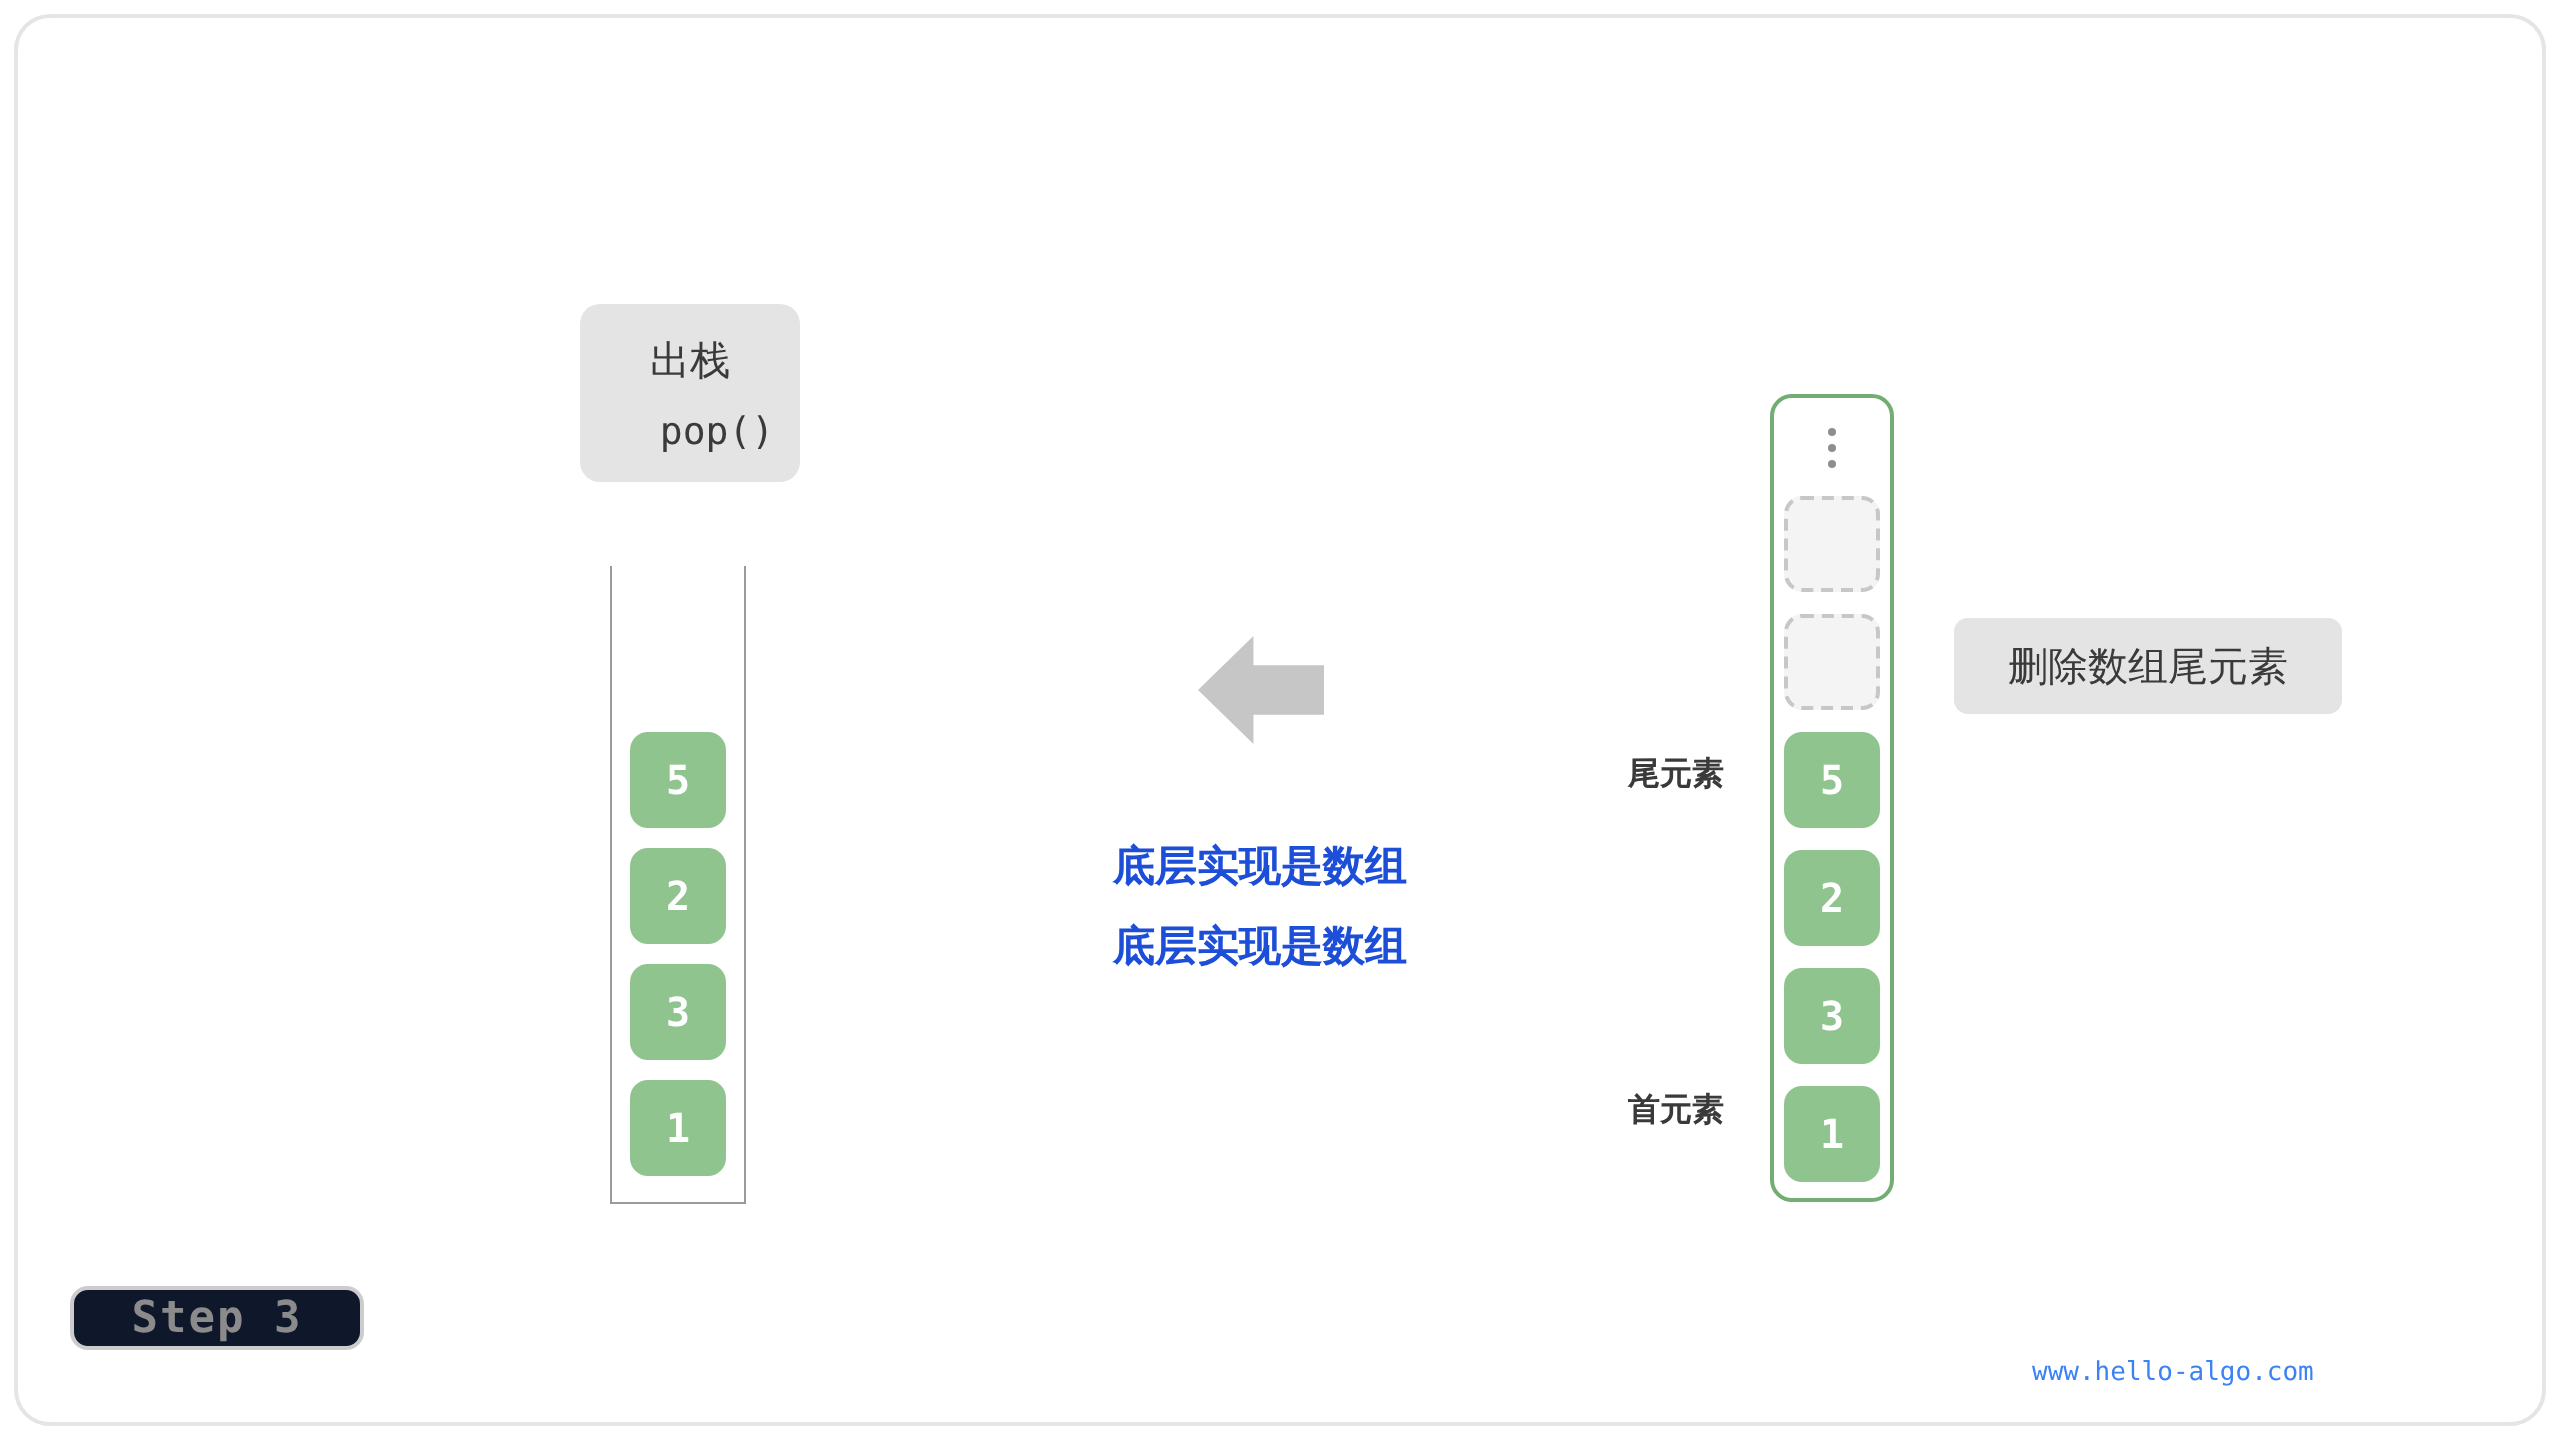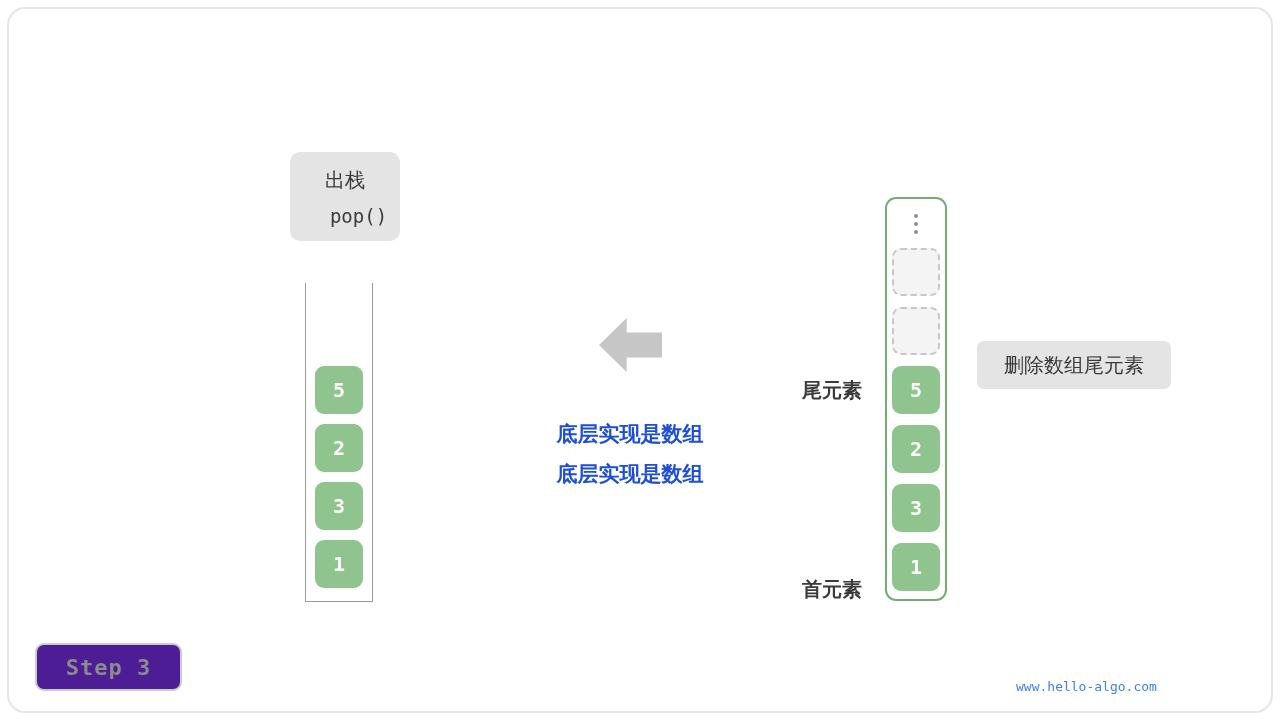--- a/index.html
+++ b/index.html
@@ -57,37 +57,37 @@
     display: flex; flex-direction: column; align-items: center;
     padding-top: 12px; gap: 11px;
   }
   .ellipsis { height: 26px; display: flex; flex-direction: column; justify-content: center; align-items: center; gap: 4px; }
   .ellipsis i { width: 4px; height: 4px; border-radius: 50%; background: #8f8f8f; }
   .array-cells { display: flex; flex-direction: column; align-items: center; gap: 11px; }
 
   
   .side-label {
     position: absolute; width: 110px; text-align: right;
-    font-size: 20px; font-weight: bold; color: #3a3a3a;
+    font-size: 16px; font-weight: bold; color: #3a3a3a;
   }
   .side-label.tail { left: 752px; top: 377px; }
-  .side-label.head { left: 752px; top: 576px; }
+  .side-label.head { left: 752px; top: 545px; }
 
   
   .action-box {
     position: absolute; left: 977px; top: 309px; width: 194px; height: 48px;
     background: var(--gray_box); border-radius: 7px;
     display: flex; align-items: center; justify-content: center;
-    font-size: 20px; color: #3a3a3a; margin-top: 32px;
+    font-size: 20px; color: #3a3a3a;
   }
 
   
   .step-box {
-    position: absolute; left: 35px; top: 643px; width: 147px; height: 48px;
-    background: #4c1d95; border: 2px solid #cccccc; border-radius: 9px;
+    position: absolute; left: 35px; top: 643px; width: 147px; height: 32px;
+    background: #0f172a; border: 2px solid #cccccc; border-radius: 9px;
     display: flex; align-items: center; justify-content: center;
     font-family: "DejaVu Sans Mono", monospace; font-weight: bold; font-size: 22px; color: #8b8b8b;
     letter-spacing: 1px;
   }
 
   .watermark {
     position: absolute; left: 1016px; top: 679px;
     font-family: "DejaVu Sans Mono", monospace; font-size: 13px; color: #3b82f6;
   }
 </style>

